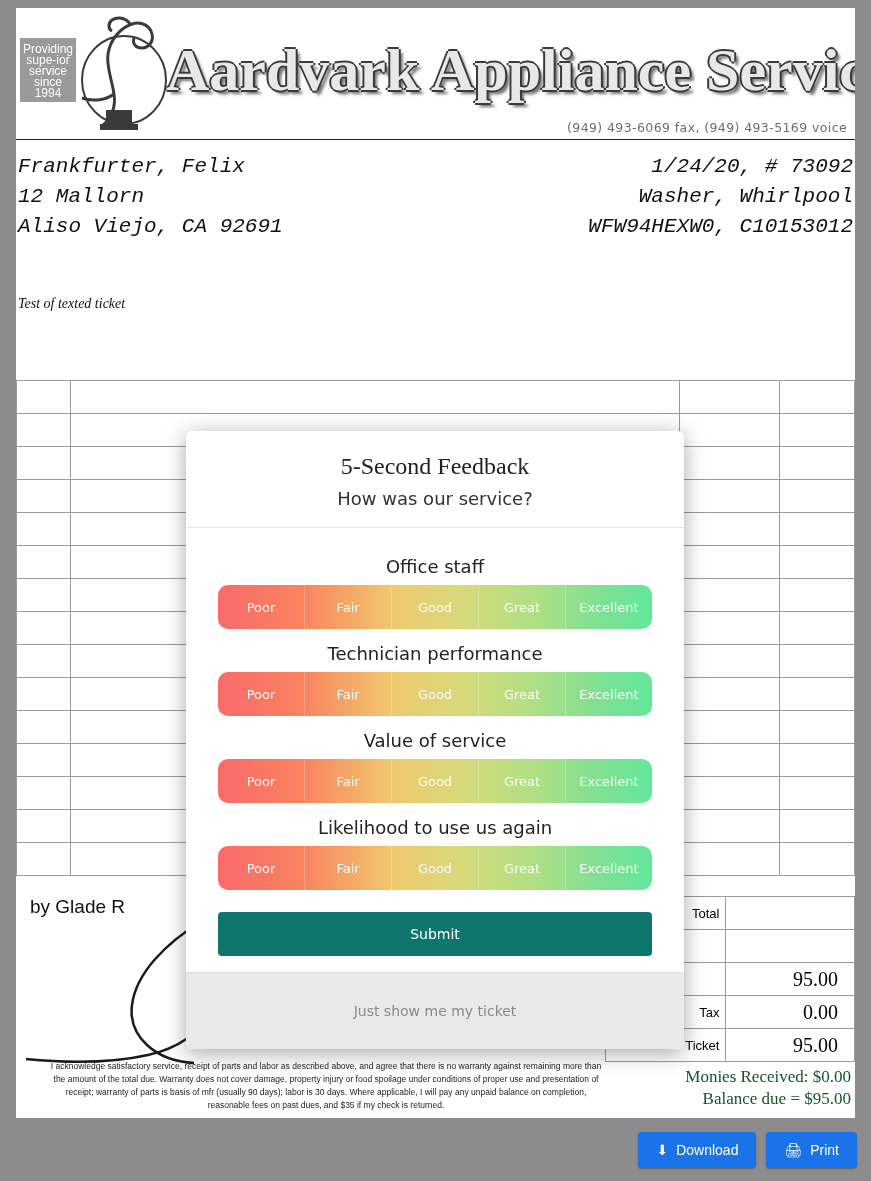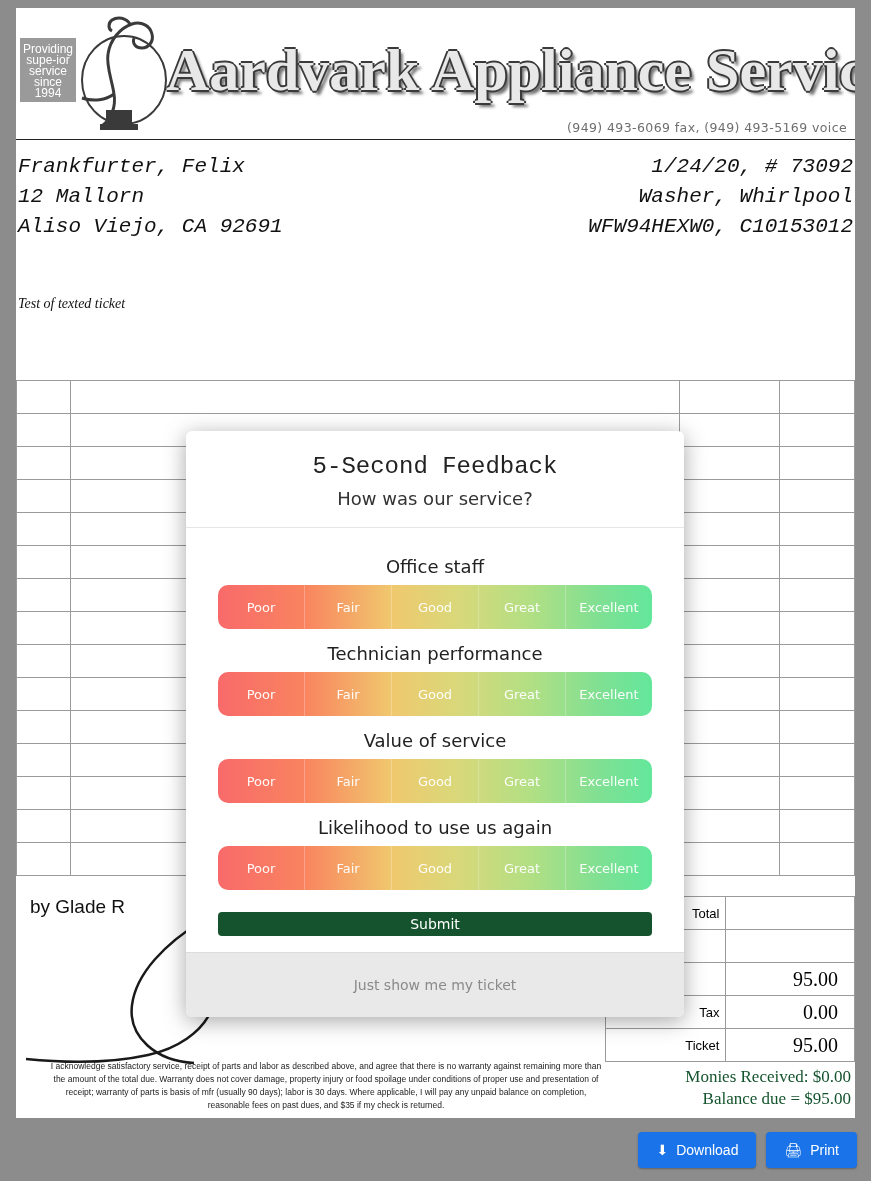--- a/index.html
+++ b/index.html
@@ -185,21 +185,21 @@
     overflow:hidden;
   }
   .modal-head {
     padding: 22px 20px 18px;
     text-align:center;
     border-bottom: 1px solid #e6e6e6;
   }
   .modal-title {
     font-size: 24px;
     color: #222;
-    font-family: Liberation Mono, monospace;
+    font-family: Liberation Serif, serif;
   }
   .modal-sub {
     margin-top: 8px;
     font-size: 18px;
     color: #333;
     font-family: "DejaVu Sans", sans-serif;
   }
   .modal-body { padding: 14px 32px 4px; }
   .q-label {
     text-align:center;
@@ -224,34 +224,34 @@
     color: rgba(255,255,255,.95);
     cursor:pointer;
     border-right: 1px solid rgba(255,255,255,.25);
     font-family: "DejaVu Sans", sans-serif;
   }
   .scale .seg:last-child { border-right:none; }
 
   .submit-wrap { padding: 18px 32px 16px; }
   #submit {
     width:100%;
-    height: 24px;
-    background: #14532d;
+    height: 44px;
+    background: #0f766e;
     color:#fff;
     border:none;
     border-radius: 4px;
     font-size: 14px;
     cursor:pointer;
     font-family: "DejaVu Sans", sans-serif;
   }
   .modal-foot {
     background: #e9e9e9;
     border-top: 1px solid #dcdcdc;
     text-align:center;
-    padding: 24px 0;
+    padding: 30px 0;
     font-size: 14px;
     color: #8a8a8a;
     cursor:pointer;
     font-family: "DejaVu Sans", sans-serif;
   }
 </style>
 </head>
 <body>
 
 <div id="ticket">

